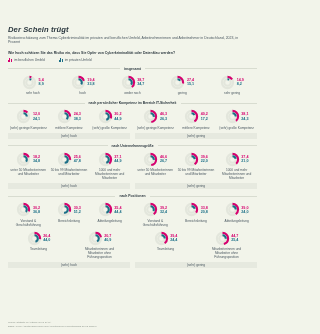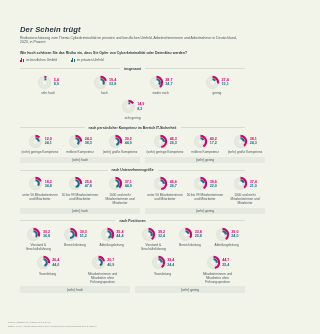--- a/index.html
+++ b/index.html
@@ -12,21 +12,21 @@
     background: #f2f4ea;
     font-family: "Liberation Sans", sans-serif;
     color: #3d4a52;
     overflow: hidden;
   }
   .page {
     position: relative;
     width: 265px;
     height: 334px;
     box-sizing: border-box;
-    padding: 0 20px;
+    padding: 0 8px;
   }
 
   
   .header { padding-top: 25px; }
   .title {
     font-size: 7.6px;
     font-weight: bold;
     font-style: italic;
     color: #2d3940;
     letter-spacing: .1px;

